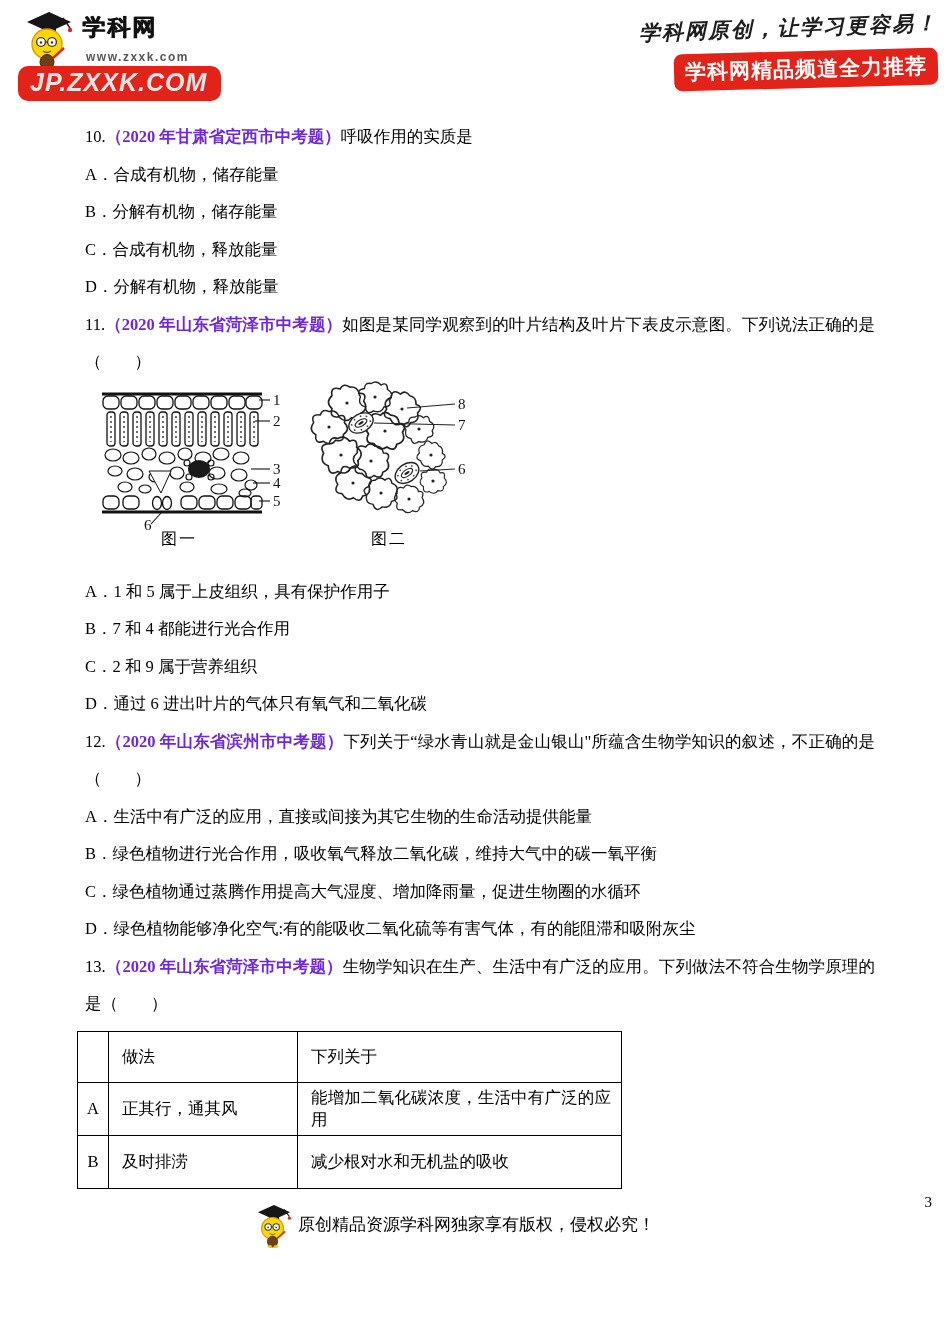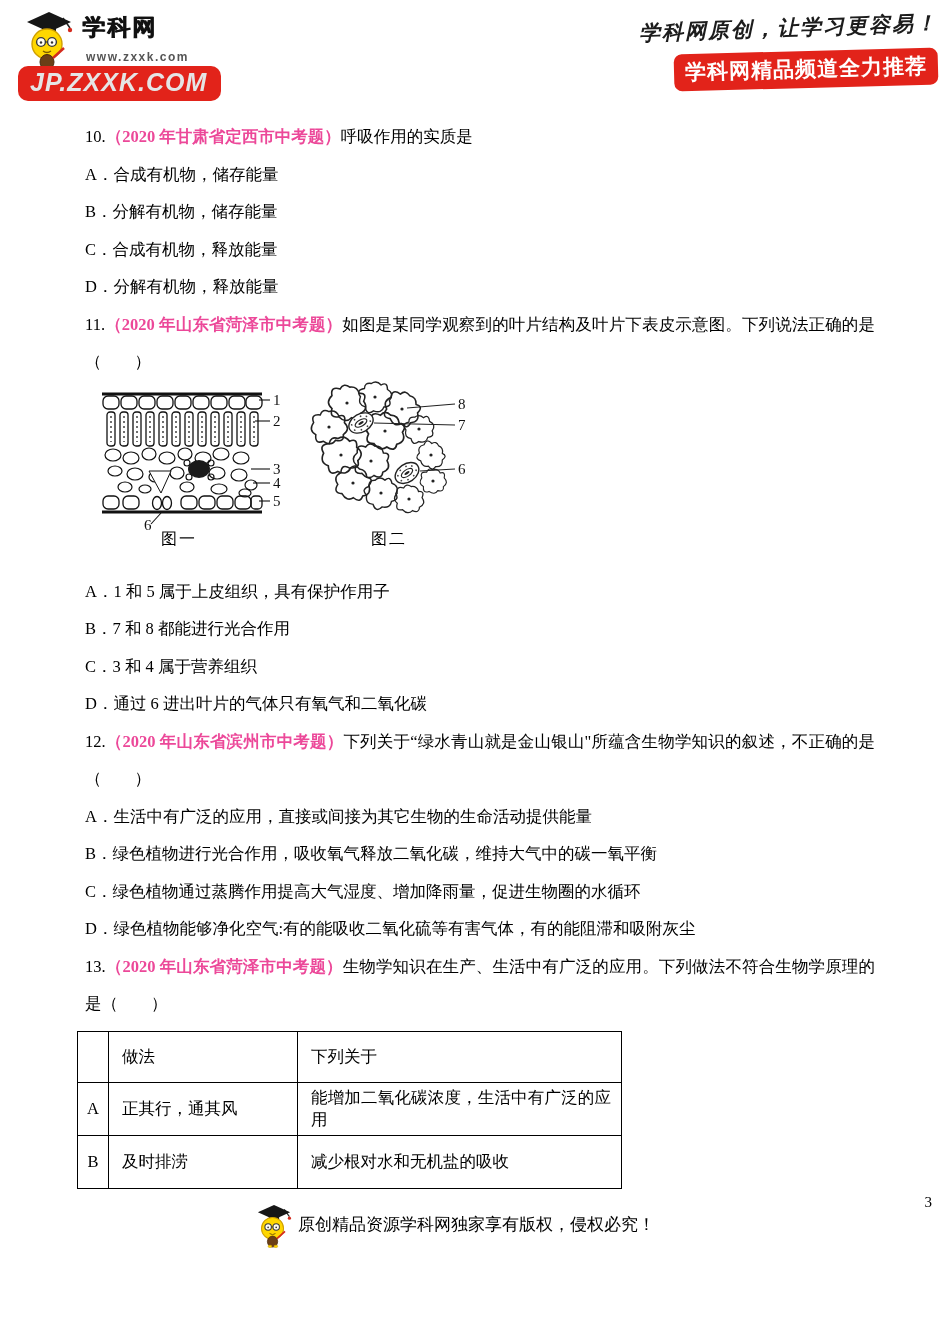--- a/index.html
+++ b/index.html
@@ -13,21 +13,21 @@
   .brand{position:absolute;left:66px;top:8px;font-family:"Liberation Sans",sans-serif;font-weight:900;font-size:23px;letter-spacing:2px;color:#111;text-shadow:1px 0 #111;}
   .website{position:absolute;left:70px;top:46px;font-family:"Liberation Sans",sans-serif;font-size:12px;letter-spacing:1.5px;color:#555;font-weight:bold;}
   .jp-badge{position:absolute;left:2px;top:62px;background:#e2231a;color:#e5e5e5;font-family:"Liberation Sans",sans-serif;font-weight:bold;font-style:italic;font-size:25px;letter-spacing:1px;padding:2px 14px 4px 12px;border-radius:10px;}
   .hdr-right{position:absolute;right:12px;top:14px;text-align:right;}
   .slogan{font-family:"DejaVu Serif",serif;font-style:italic;font-weight:bold;font-size:21px;letter-spacing:2px;color:#1c1c1c;transform:rotate(-2deg);display:inline-block;}
   .promo{display:inline-block;margin-top:9px;background:#e2231a;color:#fff;font-family:"Liberation Sans",sans-serif;font-weight:bold;font-size:21px;letter-spacing:1px;padding:4px 11px 5px 11px;border-radius:8px;transform:rotate(-1.5deg);}
 
   
   .main{padding:6px 75px 0 85px;font-size:16.5px;line-height:37.5px;text-align:justify;}
   .qline,.opt{margin:0;}
-  .src{color:#ec4899;font-weight:bold;}
+  .src{color:#6d28d9;font-weight:bold;}
   .figure-wrap{position:relative;height:192px;margin-left:14px;line-height:normal;}
   .fig1{position:absolute;left:0;top:4px;}
   .fig2{position:absolute;left:208px;top:0;}
   .cap{position:absolute;top:148px;font-size:16px;letter-spacing:2px;}
   .cap1{left:62px;}
   .cap2{left:272px;}
 
   
   table.q13{border-collapse:collapse;margin:8px 0 0 -8px;line-height:normal;}
   table.q13 td{border:1.6px solid #000;font-size:16.5px;padding:0 10px 0 13px;vertical-align:middle;}
@@ -254,22 +254,22 @@
             <text x="151" y="49">7</text>
             <text x="151" y="93">6</text>
           </g>
         </svg>
 
         <span class="cap cap1">图一</span>
         <span class="cap cap2">图二</span>
       </div>
 
       <p class="opt">A．1 和 5 属于上皮组织，具有保护作用子</p>
-      <p class="opt">B．7 和 8 都能进行光合作用</p>
-      <p class="opt">C．3 和 4 属于营养组织</p>
+      <p class="opt">B．7 和 4 都能进行光合作用</p>
+      <p class="opt">C．2 和 9 属于营养组织</p>
       <p class="opt">D．通过 6 进出叶片的气体只有氧气和二氧化碳</p>
     </div>
 
     <div>
       <p class="qline"><span>12.</span><span class="src">（2020 年山东省滨州市中考题）</span><span>下列关于“绿水青山就是金山银山"所蕴含生物学知识的叙述，不正确的是（　　）</span></p>
       <p class="opt">A．生活中有广泛的应用，直接或间接为其它生物的生命活动提供能量</p>
       <p class="opt">B．绿色植物进行光合作用，吸收氧气释放二氧化碳，维持大气中的碳一氧平衡</p>
       <p class="opt">C．绿色植物通过蒸腾作用提高大气湿度、增加降雨量，促进生物圈的水循环</p>
       <p class="opt">D．绿色植物能够净化空气:有的能吸收二氧化硫等有害气体，有的能阻滞和吸附灰尘</p>
     </div>

